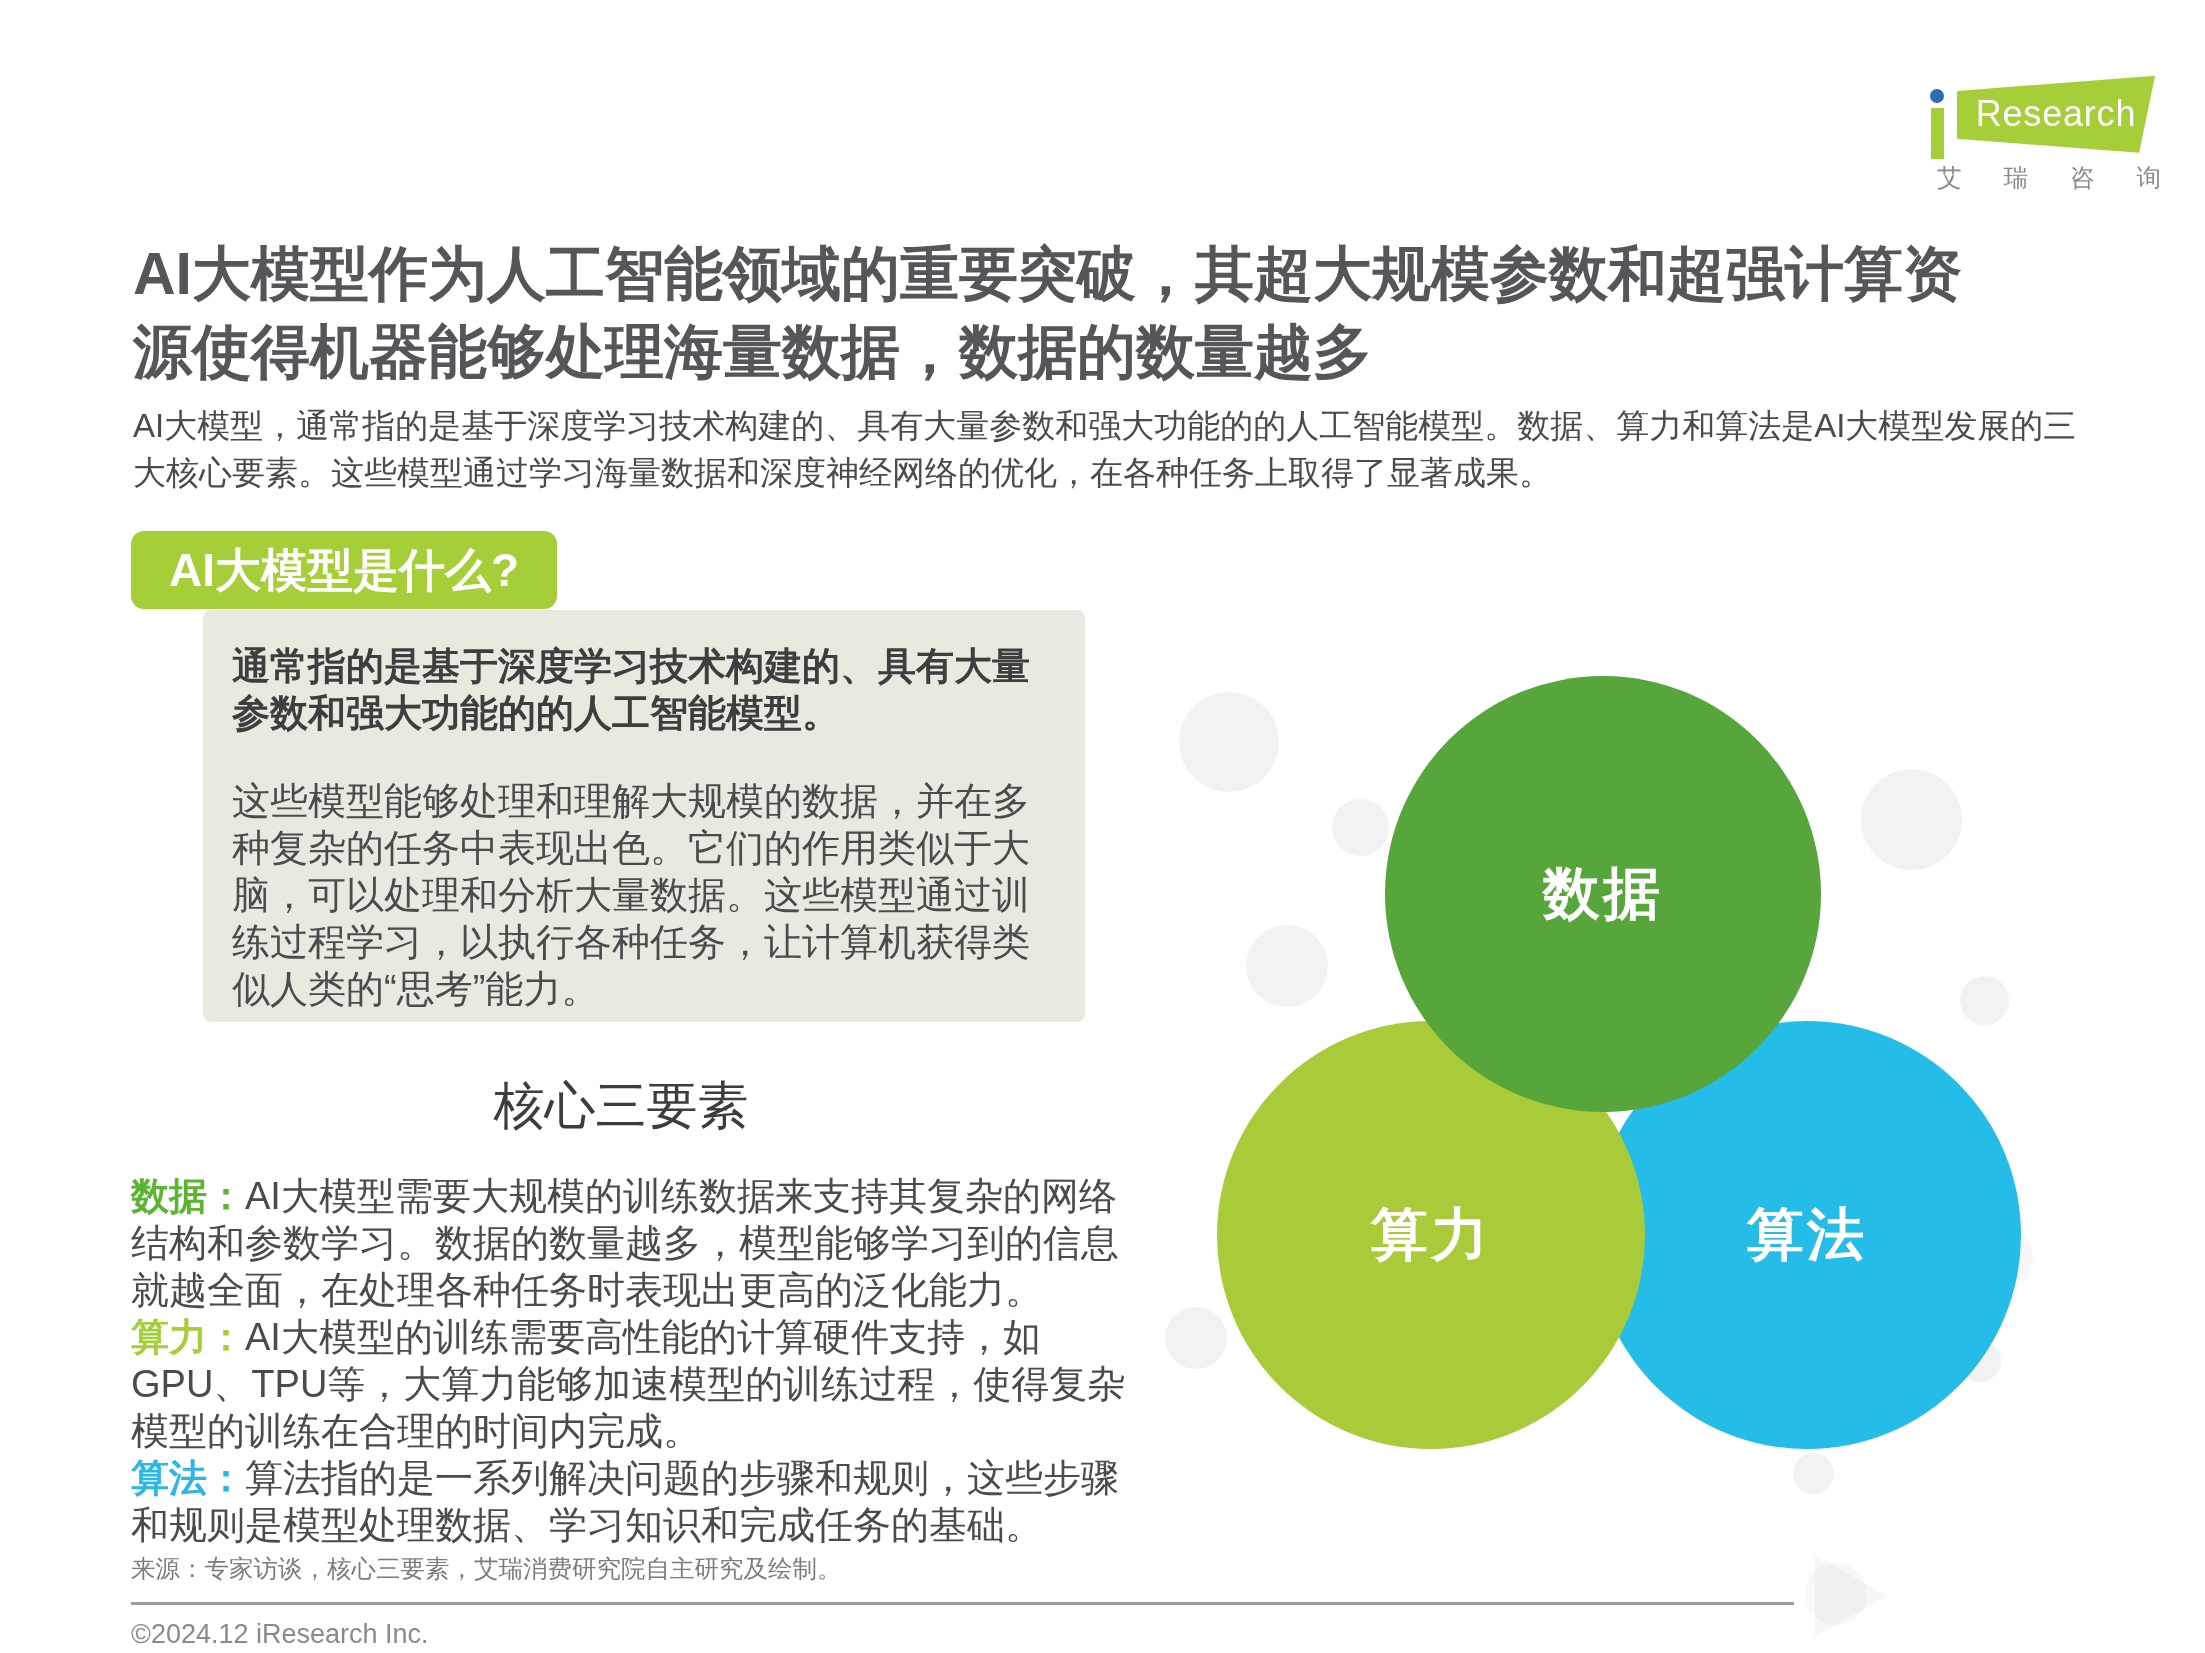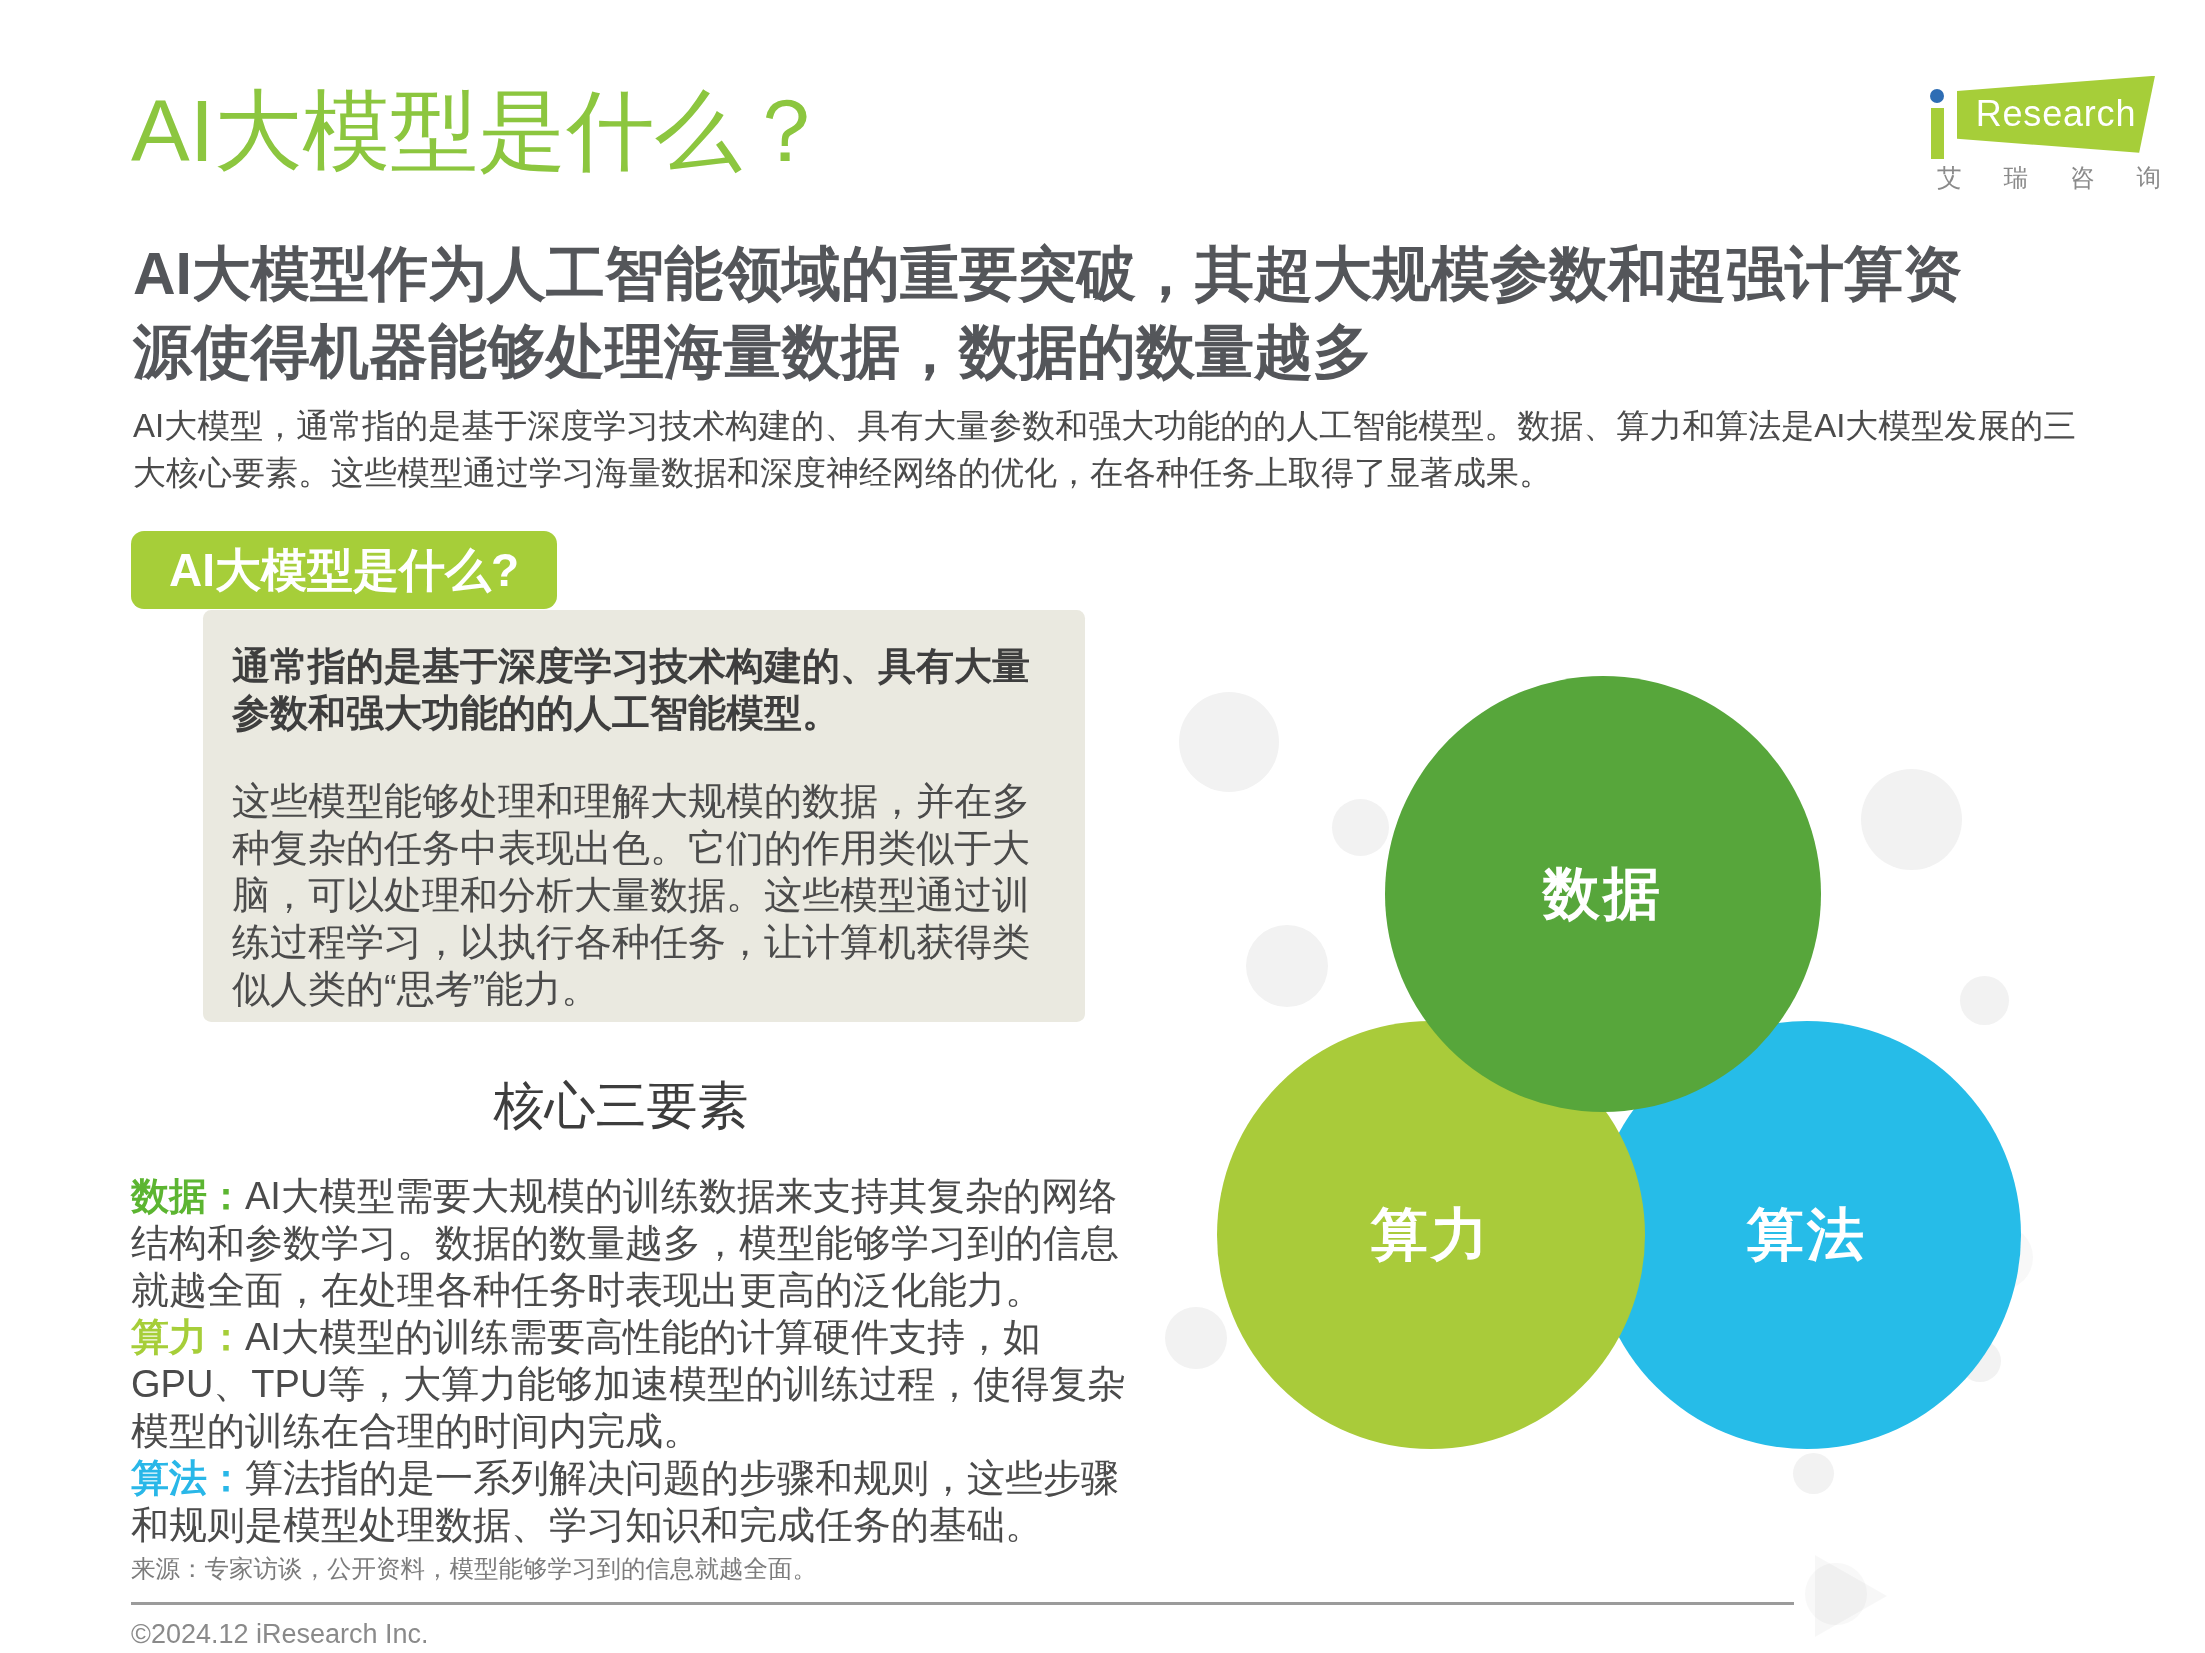--- a/index.html
+++ b/index.html
@@ -64,21 +64,20 @@
       <span>Research</span>
     </div>
     <div class="logo-cn">
       <span>艾</span>
         <span>瑞</span>
         <span>咨</span>
         <span>询</span>
     </div>
   </div>
 
-  <div class="page-title">AI大模型是什么？</div>
   <div class="page-subtitle">AI大模型作为人工智能领域的重要突破，其超大规模参数和超强计算资源使得机器能够处理海量数据，数据的数量越多</div>
   <div class="page-intro">AI大模型，通常指的是基于深度学习技术构建的、具有大量参数和强大功能的的人工智能模型。数据、算力和算法是AI大模型发展的三大核心要素。这些模型通过学习海量数据和深度神经网络的优化，在各种任务上取得了显著成果。</div>
 
   <div class="def-badge">
     <span>AI大模型是什么?</span>
   </div>
   <div class="def-box">
     <div class="def-bold">通常指的是基于深度学习技术构建的、具有大量参数和强大功能的的人工智能模型。</div>
     <div class="def-body">这些模型能够处理和理解大规模的数据，并在多种复杂的任务中表现出色。它们的作用类似于大脑，可以处理和分析大量数据。这些模型通过训练过程学习，以执行各种任务，让计算机获得类似人类的“思考”能力。</div>
   </div>
@@ -104,19 +103,19 @@
   <div class="circle circle-algo" style="background: rgb(38, 188, 232);">
     <span>算法</span>
   </div>
   <div class="circle circle-power" style="background: rgb(169, 203, 58);">
     <span>算力</span>
   </div>
   <div class="circle circle-data" style="background: rgb(87, 166, 59);">
     <span>数据</span>
   </div>
 
-  <div class="footer-source">来源：专家访谈，公开资料，模型能够学习到的信息就越全面。</div>
+  <div class="footer-source">来源：专家访谈，核心三要素，艾瑞消费研究院自主研究及绘制。</div>
   <div class="watermark-tri"></div>
   <div class="footer-divider"></div>
   <div class="footer-copy">©2024.12 iResearch Inc.</div>
 
 </div>
 
 
 </body></html>

